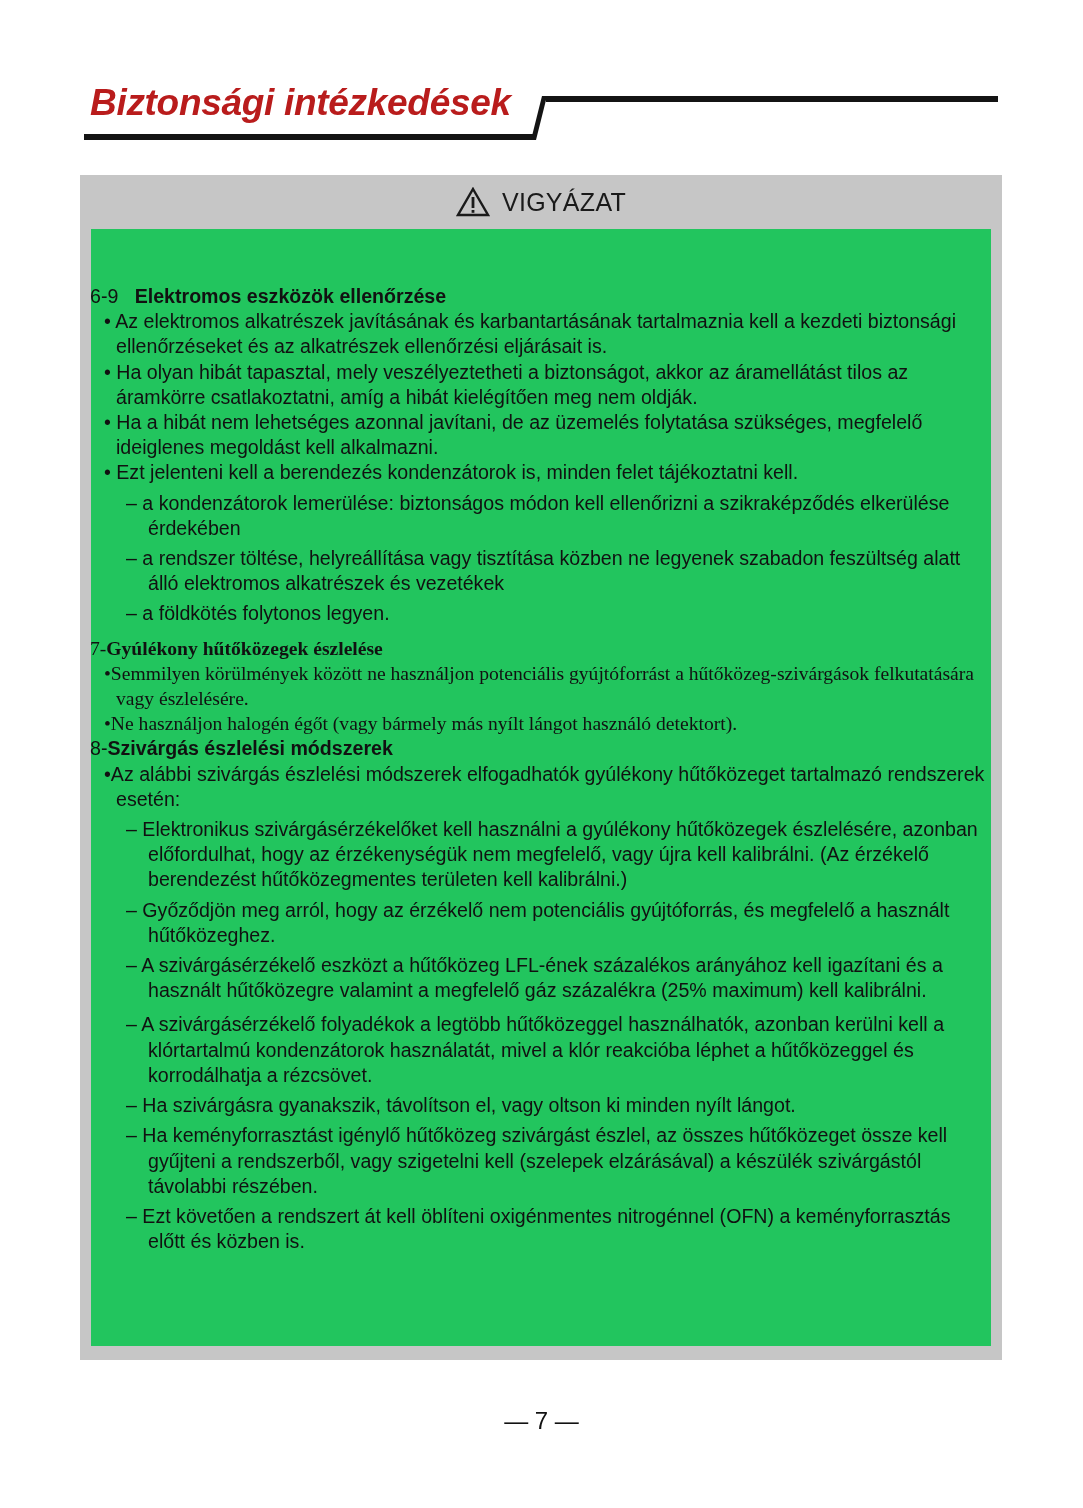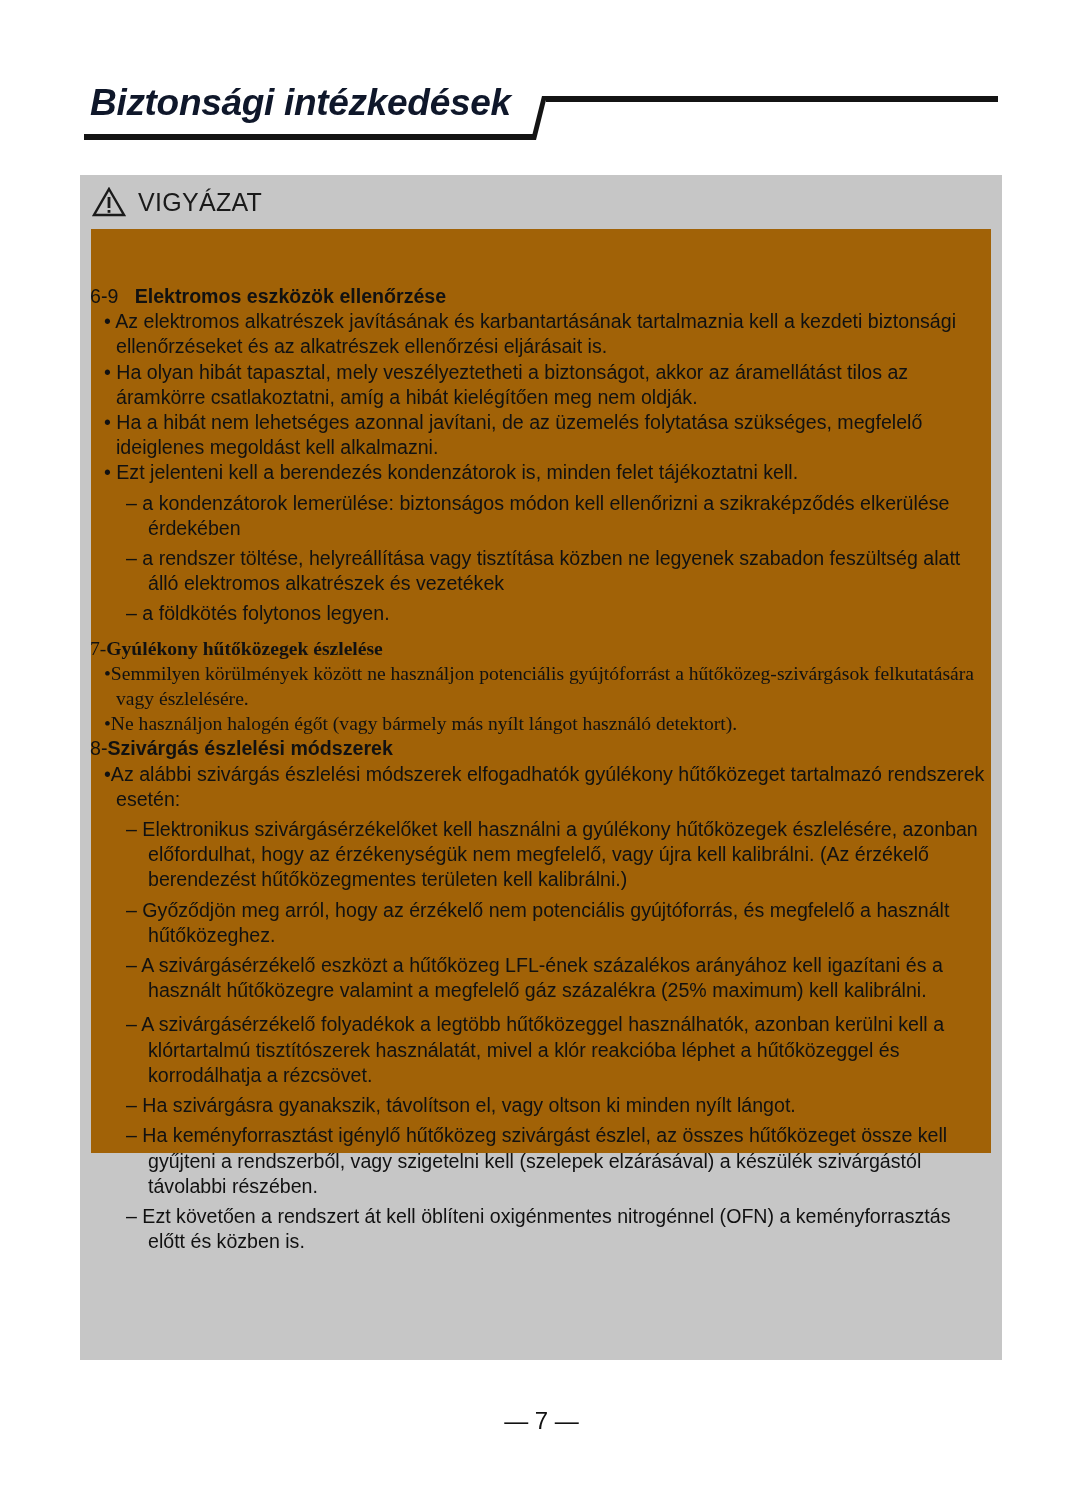--- a/index.html
+++ b/index.html
@@ -1,30 +1,30 @@
 <!DOCTYPE html>
 <html><head>
 <meta charset="utf-8">
 <style>
   html, body { margin: 0; padding: 0; background: #ffffff; }
   body { width: 1083px; height: 1508px; position: relative; overflow: hidden;
          font-family: "Liberation Sans", sans-serif; color: #111; }
   .title-wrap { position: absolute; left: 84px; top: 82px; width: 914px; height: 60px; }
   .title { position: absolute; left: 6px; top: 0; font-size: 37px; font-weight: bold; font-style: italic;
-           letter-spacing: -0.3px; color: #0f172a; white-space: nowrap; }
+           letter-spacing: -0.3px; color: #b91c1c; white-space: nowrap; }
   .title-line-low { position: absolute; left: 0; top: 52px; width: 452px; height: 6px; background: #141414; }
   .title-line-high { position: absolute; left: 462px; top: 14px; width: 452px; height: 6px; background: #141414; }
   .title-slant { position: absolute; left: 447px; top: 14px; width: 5px; height: 44px; background: #141414;
                  transform: skewX(-14deg); transform-origin: bottom left; }
   .box { position: absolute; left: 80px; top: 175px; width: 922px; height: 1185px; background: #c6c6c6; }
   .box-header { position: absolute; left: 0; top: 0; width: 100%; height: 54px; display: flex;
-                align-items: center; justify-content: flex-start; gap: 12px; margin-left: 12px; }
+                align-items: center; justify-content: center; gap: 12px; }
   .box-header .warn { width: 34px; height: 30px; }
   .box-header .label { font-size: 25px; color: #1a1a1a; letter-spacing: 0.3px; }
-  .panel { position: absolute; left: 11px; top: 54px; width: 900px; height: 924px; background: #a16207; }
+  .panel { position: absolute; left: 11px; top: 54px; width: 900px; height: 1117px; background: #22c55e; }
   .content { position: absolute; left: -1px; top: 55px; width: 895px; font-size: 19.6px; line-height: 25.2px; }
   .h { margin: 0; }
   .h b { font-weight: bold; }
   .b { padding-left: 26px; text-indent: -12px; margin: 0; }
   .b2 { padding-left: 26px; text-indent: -12px; margin: 0; }
   .d { padding-left: 58px; text-indent: -22px; margin: 5px 0 0 0; }
   .sec { margin-top: 9px; font-family: Liberation Serif, serif; }
   .pagenum { position: absolute; left: 0; width: 1083px; top: 1407px; text-align: center; font-size: 24px; color: #111; }
 </style>
 </head>
@@ -73,21 +73,21 @@
       </div>
 
       <div>
         <p class="h">
           <span>8-</span><b>Szivárgás észlelési módszerek</b>
         </p>
         <p class="b2">•Az alábbi szivárgás észlelési módszerek elfogadhatók gyúlékony hűtőközeget tartalmazó rendszerek esetén:</p>
         <p class="d">– Elektronikus szivárgásérzékelőket kell használni a gyúlékony hűtőközegek észlelésére, azonban előfordulhat, hogy az érzékenységük nem megfelelő, vagy újra kell kalibrálni. (Az érzékelő berendezést hűtőközegmentes területen kell kalibrálni.)</p>
         <p class="d">– Győződjön meg arról, hogy az érzékelő nem potenciális gyújtóforrás, és megfelelő a használt hűtőközeghez.</p>
         <p class="d">– A szivárgásérzékelő eszközt a hűtőközeg LFL-ének százalékos arányához kell igazítani  és a használt hűtőközegre valamint a megfelelő gáz százalékra (25% maximum) kell kalibrálni.</p>
-        <p class="d" style="margin-top:9px">– A szivárgásérzékelő folyadékok a legtöbb hűtőközeggel használhatók, azonban kerülni kell a klórtartalmú tisztítószerek használatát, mivel a klór reakcióba léphet a hűtőközeggel és korrodálhatja a rézcsövet.</p>
+        <p class="d" style="margin-top:9px">– A szivárgásérzékelő folyadékok a legtöbb hűtőközeggel használhatók, azonban kerülni kell a klórtartalmú kondenzátorok használatát, mivel a klór reakcióba léphet a hűtőközeggel és korrodálhatja a rézcsövet.</p>
         <p class="d">– Ha szivárgásra gyanakszik, távolítson el, vagy oltson ki minden nyílt lángot.</p>
         <p class="d">– Ha keményforrasztást igénylő hűtőközeg szivárgást észlel, az összes hűtőközeget össze kell gyűjteni a rendszerből, vagy szigetelni kell (szelepek elzárásával) a készülék szivárgástól távolabbi részében.</p>
         <p class="d">– Ezt követően a rendszert át kell öblíteni oxigénmentes nitrogénnel (OFN) a keményforrasztás előtt és közben is.</p>
       </div>
 
     </div>
   </div>
 </div>
 
 <div class="pagenum">— 7 —</div>

